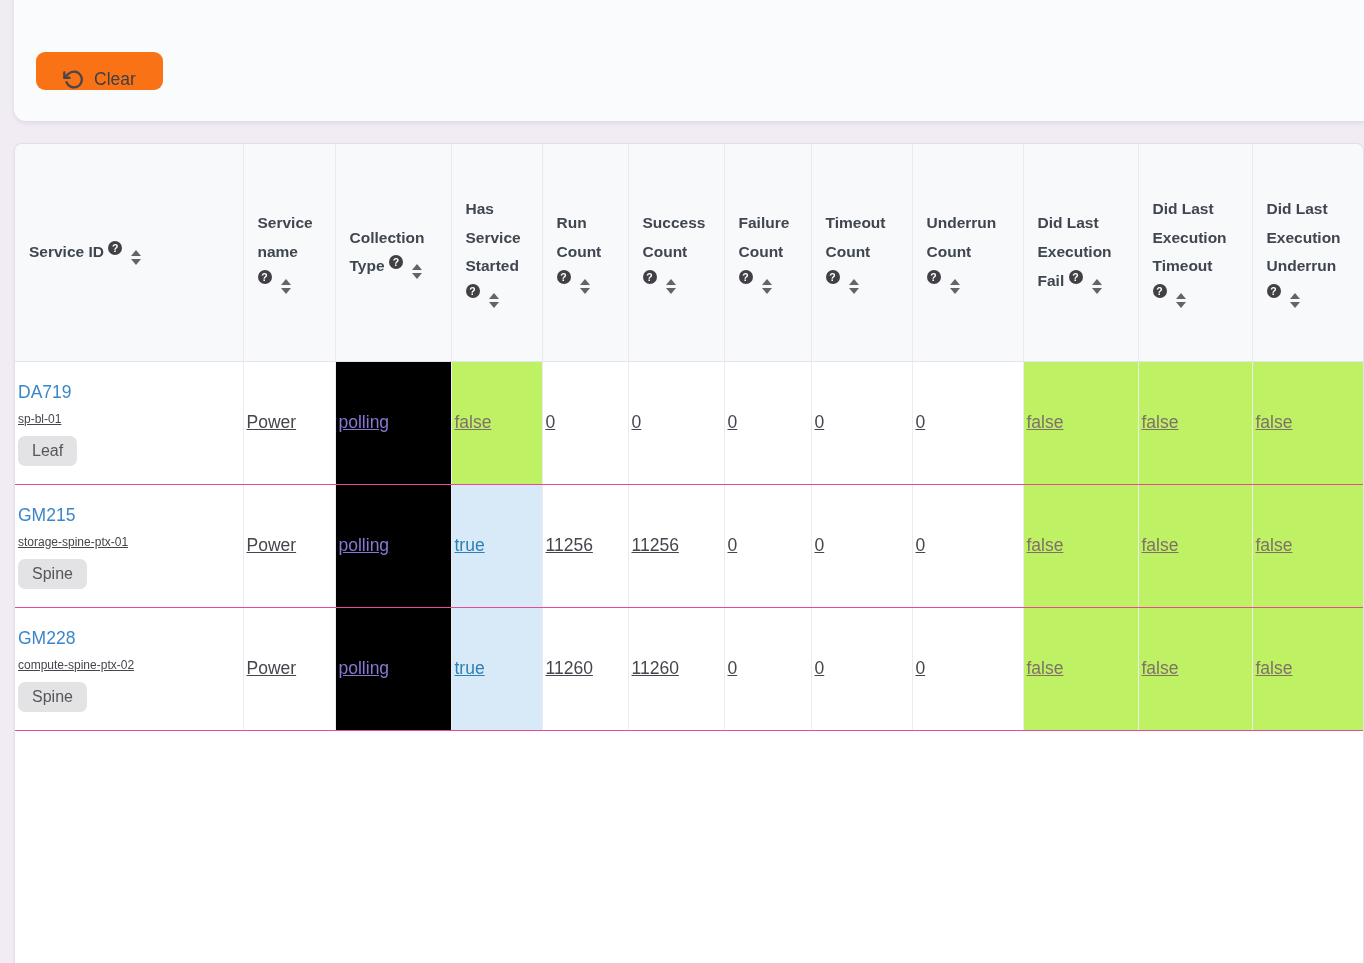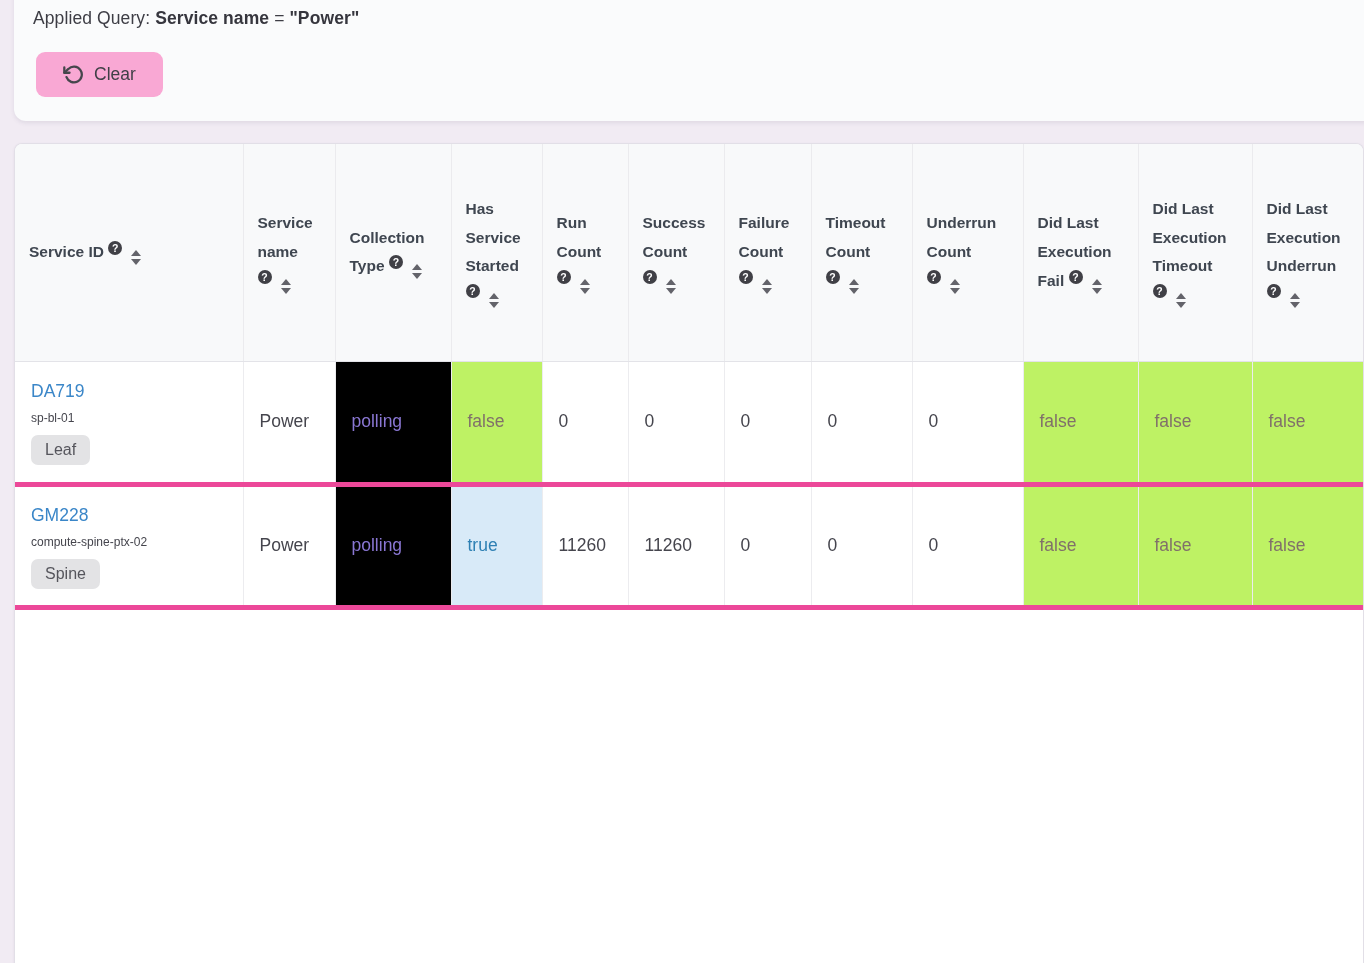--- a/index.html
+++ b/index.html
@@ -14,24 +14,24 @@
     position:absolute;left:14px;top:-14px;right:-12px;height:135px;
     background:#fafbfc;border-radius:0 0 12px 12px;
     box-shadow:0 2px 4px rgba(70,55,95,.10);
   }
   .query-line{
     position:absolute;left:19px;top:22px;
     font-size:17.5px;color:#3d3d45;letter-spacing:.1px;
   }
   .query-line b{font-weight:700;color:#36363e;}
   .clear-btn{
-    position:absolute;left:22px;top:66px;height:45px;
-    display:inline-flex;align-items:center;gap:10px;
+    position:absolute;left:22px;top:66px;height:38px;
+    display:inline-flex;align-items:flex-end;gap:10px;
     padding:0 27px;border:none;border-radius:9px;
-    background:#f9a8d4;color:#3f3f46;font-size:17.5px;
+    background:#f97316;color:#3f3f46;font-size:17.5px;
     font-family:"Liberation Sans",sans-serif;cursor:pointer;
   }
   .clear-btn svg{width:21px;height:21px;stroke:#46464c;}
   
   .table-panel{
     position:absolute;left:14px;top:143px;width:1350px;height:900px;
     background:#ffffff;border:1px solid #e2dfe7;border-bottom:none;
     border-radius:8px 8px 0 0;overflow:hidden;
     box-shadow:0 1px 3px rgba(80,60,100,.08);
     box-sizing:border-box;
@@ -41,24 +41,24 @@
     height:217px;background:#f8f9fa;
     border-right:1px solid #ebebee;border-bottom:1px solid #e3e3e8;
     vertical-align:middle;text-align:left;
     padding:0 14px;box-sizing:border-box;
     font-size:15.5px;font-weight:700;color:#3f4650;line-height:1.85;
     cursor:pointer;
   }
   thead th:last-child{border-right:none;margin-top:48px;}
   tbody td{
     height:123px;background:#ffffff;
-    border-right:1px solid #ececef;border-bottom:5px solid #ec4899;
+    border-right:1px solid #ececef;border-bottom:1px solid #ec4899;
     vertical-align:middle;text-align:left;
-    padding:0 16px;box-sizing:border-box;
-    font-size:17.5px;color:#45454d;
+    padding:0 3px;box-sizing:border-box;
+    font-size:17.5px;color:#45454d;text-decoration:underline;
   }
   tbody td:last-child{border-right:none;}
   td.cell-collection{background:#000000;color:#8a77d3;}
   td.cell-bool-false{background:#bef264;color:#80706a;}
   td.cell-bool-true{background:#d8eaf8;color:#2e80b4;}
   
   .cell-sysid{padding-top:2px;}
   .sysid-link{
     display:inline-block;color:#3a86c8;text-decoration:none;
     font-size:17.5px;margin-bottom:9px;cursor:pointer;
@@ -81,26 +81,20 @@
     margin-left:9px;vertical-align:1px;cursor:pointer;
   }
   .sorter i{display:block;width:0;height:0;border-left:5px solid transparent;border-right:5px solid transparent;}
   .sorter .up{border-bottom:6px solid #63636a;}
   .sorter .down{border-top:6px solid #63636a;}
 </style>
 </head>
 <body>
 
 <section class="query-panel">
-  <div class="query-line">
-    <span>Applied Query:</span>
-    <b>Service name</b>
-    <span>=</span>
-    <b>"Power"</b>
-  </div>
   <button class="clear-btn">
     <svg viewBox="0 0 24 24" fill="none" stroke-width="2.6" stroke-linecap="round" stroke-linejoin="round">
       <polyline points="1.5 4 1.5 10 7.5 10"></polyline>
       <path d="M4.01 15a9 9 0 1 0 2.13-9.36L1.5 10"></path>
     </svg>
     <span>Clear</span>
   </button>
 </section>
 
 <section class="table-panel">
@@ -180,20 +174,34 @@
           <td>0</td>
           <td>0</td>
           <td>0</td>
           <td>0</td>
           <td>0</td>
           <td class="cell-bool-false">false</td>
           <td class="cell-bool-false">false</td>
           <td class="cell-bool-false">false</td>
         </tr>
         <tr>
+          <td class="cell-sysid"><a class="sysid-link" href="#">GM215</a><div class="hostname">storage-spine-ptx-01</div><span class="badge">Spine</span></td>
+          <td>Power</td>
+          <td class="cell-collection">polling</td>
+          <td class="cell-bool-true">true</td>
+          <td>11256</td>
+          <td>11256</td>
+          <td>0</td>
+          <td>0</td>
+          <td>0</td>
+          <td class="cell-bool-false">false</td>
+          <td class="cell-bool-false">false</td>
+          <td class="cell-bool-false">false</td>
+        </tr>
+        <tr>
           <td class="cell-sysid"><a class="sysid-link" href="#">GM228</a><div class="hostname">compute-spine-ptx-02</div><span class="badge">Spine</span></td>
           <td>Power</td>
           <td class="cell-collection">polling</td>
           <td class="cell-bool-true">true</td>
           <td>11260</td>
           <td>11260</td>
           <td>0</td>
           <td>0</td>
           <td>0</td>
           <td class="cell-bool-false">false</td>

